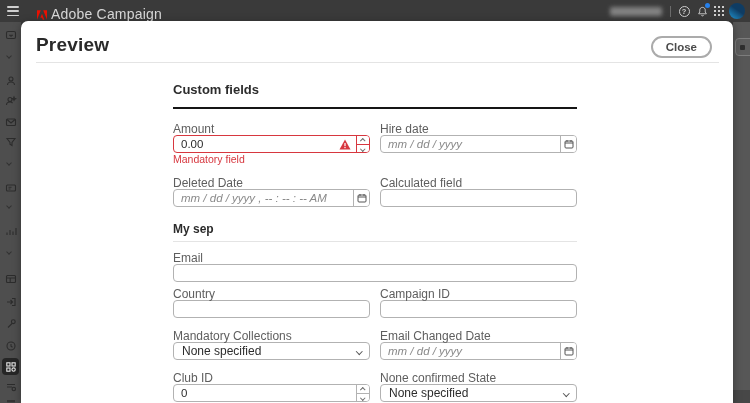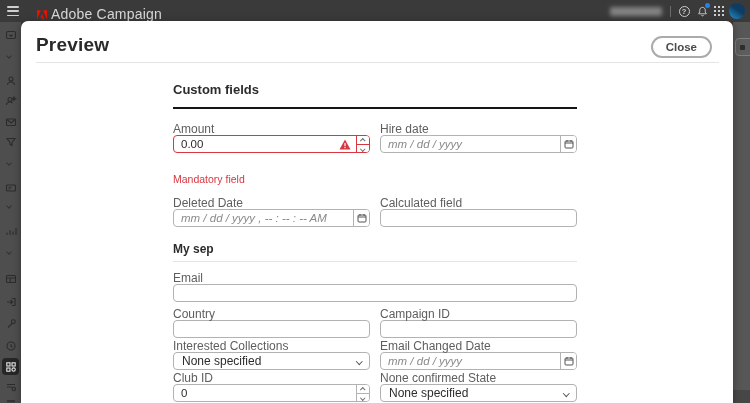--- a/index.html
+++ b/index.html
@@ -47,42 +47,42 @@
   .close-btn { position:absolute; right:21px; top:15px; height:22px; padding:0 13px; background:#fff; border:2px solid #ababab; border-radius:13px; font-family:"Liberation Sans",sans-serif; font-size:11.5px; font-weight:bold; color:#4b4b4b; cursor:pointer; }
   .header-divider { position:absolute; left:15px; right:14px; top:41px; height:1px; background:#e4e4e4; }
 
   
   .form-wrap { position:absolute; left:152px; top:62px; width:404px; }
   .section-title { font-size:13px; line-height:14px; font-weight:bold; color:#2c2c2c; margin:0 0 10px; }
   .thick-rule { height:2px; background:#151515; margin:0 0 14px; }
   .subsection-title { font-size:12px; line-height:13px; font-weight:bold; color:#2c2c2c; margin:13px 0 0; }
   .thin-rule { height:1px; background:#e4e4e4; margin:5px 0 10px; }
 
-  .row { display:grid; grid-template-columns:197px 197px; column-gap:10px; margin-bottom:2px; }
+  .row { display:grid; grid-template-columns:197px 197px; column-gap:10px; margin-bottom:12px; }
   .row.r1 { margin-bottom:12px; }
   .row.r2 { margin-bottom:16px; }
   .field.full { width:404px; margin-bottom:6px; }
 
   .field-label { display:block; font-size:12px; line-height:12px; color:#5e5e5e; white-space:nowrap; }
   .control { height:18px; border:1px solid #b2b2b2; border-radius:4px; background:#fff; display:flex; align-items:center; overflow:hidden; }
   .control.error, .control.error .addon { border-color:#d7373f; }
   .text-input { flex:1; min-width:0; height:100%; border:none; outline:none; background:transparent; padding:0 7px; font-family:"Liberation Sans",sans-serif; font-size:11.5px; color:#2c2c2c; }
   .text-input::placeholder { font-style:italic; color:#8a8a8a; opacity:1; }
   .addon { align-self:stretch; border-left:1px solid #b2b2b2; display:flex; align-items:center; justify-content:center; background:#fff; cursor:pointer; }
   .cal-addon { width:16px; }
   .cal-addon svg { stroke:#555; fill:none; stroke-width:1; }
   .stepper { width:13px; flex-direction:column; padding:0; }
   .step { flex:1; width:100%; display:flex; align-items:center; justify-content:center; cursor:pointer; }
   .step + .step { border-top:1px solid #b2b2b2; }
   .control.error .step + .step { border-top-color:#d7373f; }
   .chev { display:inline-block; width:3.5px; height:3.5px; border-right:1.2px solid #6e6e6e; border-bottom:1.2px solid #6e6e6e; }
   .chev.up { transform:rotate(-135deg) translate(-1px,-1px); }
   .chev.down { transform:rotate(45deg); }
   .warn { display:flex; align-items:center; margin:0 5px 0 2px; }
-  .error-msg { margin-top:20px; font-size:10.5px; line-height:12px; color:#d7373f; }
+  .error-msg { margin-top:0; font-size:10.5px; line-height:12px; color:#d7373f; }
   .select { justify-content:space-between; padding:0 8px; cursor:pointer; }
   .select-value { font-size:12px; color:#2c2c2c; }
   .select .chev { width:4.5px; height:4.5px; border-color:#555; }
 </style>
 </head>
 <body>
 
 <div class="topbar">
   <span class="hamburger">
       <i></i>
@@ -323,21 +323,21 @@
       <div class="field">
         <label class="field-label">Campaign ID</label>
         <div class="control">
           <input class="text-input" type="text" value="" style="">
         </div>
       </div>
     </div>
 
     <div class="row">
       <div class="field">
-        <label class="field-label">Interested Collections</label>
+        <label class="field-label">Mandatory Collections</label>
         <div class="control select">
           <span class="select-value">None specified</span>
           <i class="chev down"></i>
         </div>
       </div>
       <div class="field">
         <label class="field-label">Email Changed Date</label>
         <div class="control">
           <input class="text-input" type="text" placeholder="mm / dd / yyyy" style="">
           <span class="addon cal-addon">

